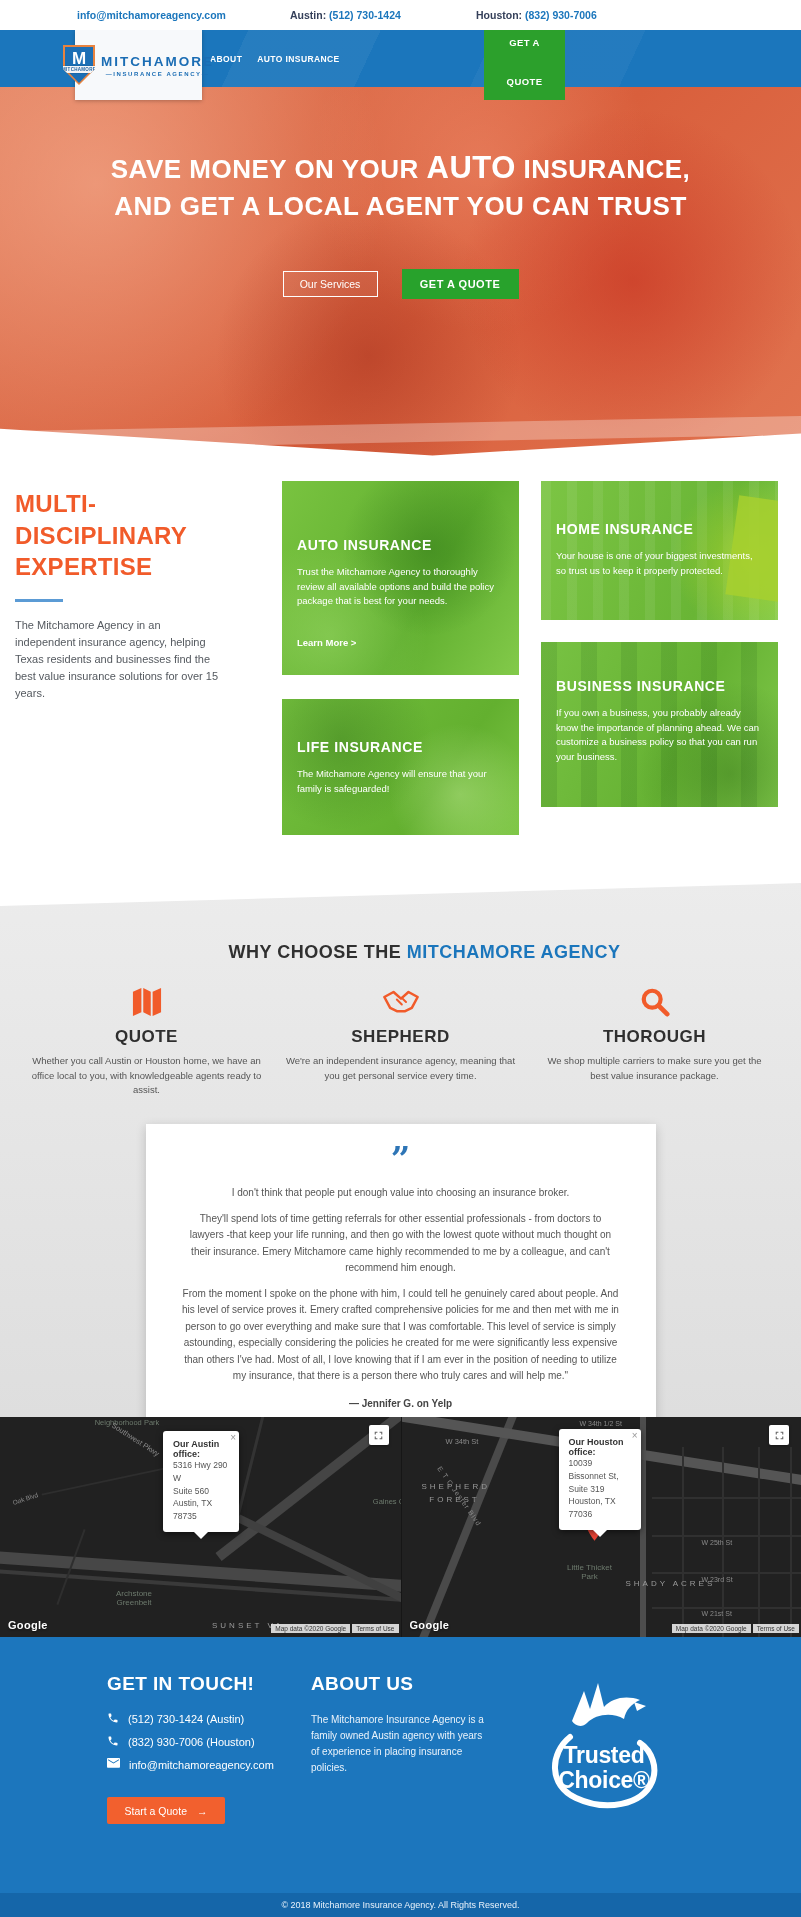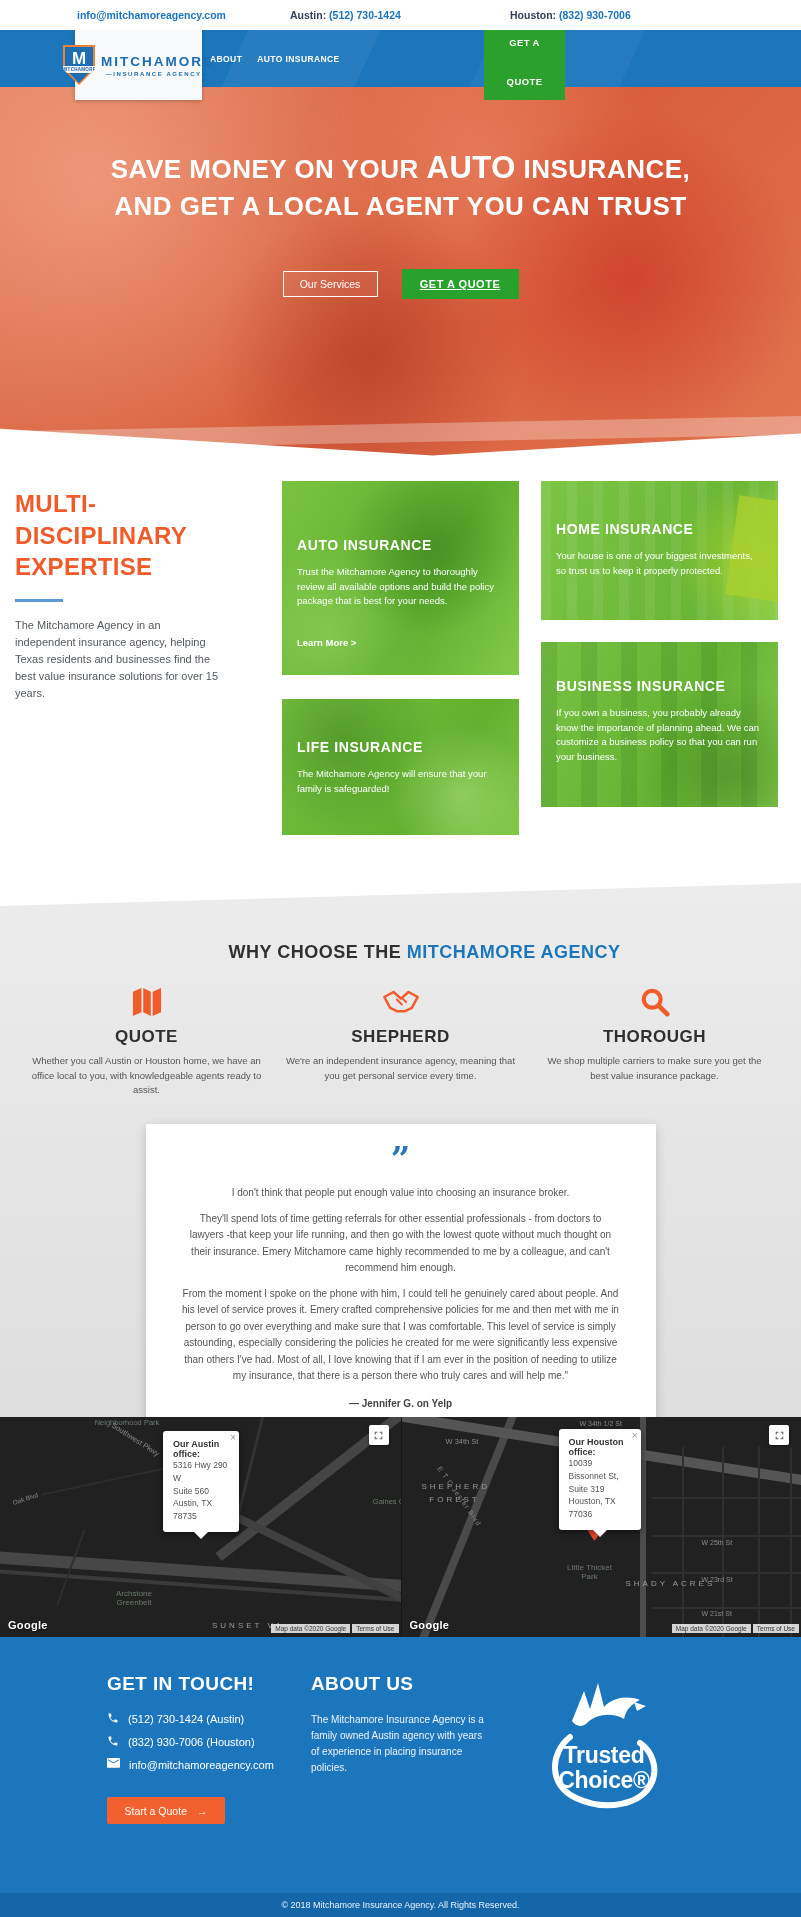--- a/index.html
+++ b/index.html
@@ -4,21 +4,21 @@
 <style>
   * { box-sizing: border-box; margin: 0; padding: 0; }
   body { width: 801px; margin: 0 auto; font-family: "Liberation Sans", sans-serif; background: #fff; }
   .page { width: 801px; position: relative; overflow: hidden; }
 
   
   .topbar { height: 30px; background: #fff; position: relative; z-index: 6; }
   .topbar .email { position: absolute; left: 77px; top: 9px; font-size: 10.5px; font-weight: 700; color: #1b76bc; text-decoration: none; }
   .topbar .loc { position: absolute; top: 9px; font-size: 10.5px; font-weight: 700; }
   .topbar .loc.austin { left: 290px; }
-  .topbar .loc.houston { left: 510px; }
+  .topbar .loc.houston { left: 476px; }
   .topbar .loc .lbl { color: #35405a; }
   .topbar .loc .num { color: #1b76bc; }
 
   
   .header { position: relative; height: 57px; background: #1b76bc; z-index: 5;
     background-image: linear-gradient(115deg, transparent 30%, rgba(255,255,255,0.05) 30%, rgba(255,255,255,0.05) 46%, transparent 46%, transparent 60%, rgba(255,255,255,0.04) 60%, rgba(255,255,255,0.04) 78%, transparent 78%); }
   .logo-box { position: absolute; left: 75px; top: 0; width: 127px; height: 70px; background: #f7f9fb; z-index: 7;
     display: flex; align-items: center; justify-content: center; gap: 6px; box-shadow: 0 1px 4px rgba(0,0,0,0.25); }
   .shield { width: 32px; height: 40px; background: #e8833f; clip-path: polygon(0 0,100% 0,100% 60%,50% 100%,0 60%); position: relative; flex: 0 0 auto; }
   .shield-inner { position: absolute; left: 2px; right: 2px; top: 2px; bottom: 2px; background: #1c6fb5; clip-path: polygon(0 0,100% 0,100% 60%,50% 100%,0 60%); display: flex; justify-content: center; }
@@ -39,21 +39,21 @@
       radial-gradient(circle at 79% 52%, rgba(196,43,28,0.55), transparent 26%),
       radial-gradient(circle at 46% 72%, rgba(146,32,18,0.38), transparent 30%),
       radial-gradient(circle at 12% 26%, rgba(255,196,168,0.45), transparent 38%),
       radial-gradient(circle at 60% 20%, rgba(255,170,140,0.30), transparent 30%),
       linear-gradient(135deg, #e07a58, #d95f3c 55%, #e17450); }
   .hero-heading { max-width: 620px; margin: 0 auto; padding-top: 62px; text-align: center; color: #fff;
     font-size: 26px; font-weight: 800; line-height: 37px; letter-spacing: .5px; }
   .hero-heading .emph { font-size: 31px; }
   .hero-btns { display: flex; justify-content: center; gap: 24px; margin-top: 46px; position: relative; z-index: 2; }
   .btn-outline { width: 95px; height: 26px; border: 1px solid #fff; background: rgba(255,255,255,0.06); color: #fff; font-size: 10.5px; display: flex; align-items: center; justify-content: center; cursor: pointer; }
-  .btn-green { width: 117px; height: 30px; background: #28a22c; color: #fff; font-size: 11px; font-weight: 700; letter-spacing: .5px; display: flex; align-items: center; justify-content: center; cursor: pointer; border: none; margin-top: -2px; text-decoration: underline; }
+  .btn-green { width: 117px; height: 30px; background: #28a22c; color: #fff; font-size: 11px; font-weight: 700; letter-spacing: .5px; display: flex; align-items: center; justify-content: center; cursor: pointer; border: none; margin-top: -2px; }
   .hero .tear { position: absolute; left: 0; right: 0; bottom: 10px; height: 34px; background: rgba(255,255,255,0.30); clip-path: polygon(0 45%, 100% 0, 100% 55%, 0 100%); }
   .hero::after { content: ""; position: absolute; left: 0; right: 0; bottom: -1px; height: 46px; background: #fff;
     clip-path: polygon(0 30%, 54% 88%, 100% 40%, 100% 100%, 0 100%); }
 
   
   .expertise { position: relative; height: 420px; background: #fff; }
   .exp-intro { position: absolute; left: 15px; top: 28px; width: 205px; }
   .exp-title { color: #f15b2a; font-size: 24px; font-weight: 800; line-height: 1.32; letter-spacing: .3px; }
   .exp-divider { width: 48px; height: 3px; background: #5b9bd5; margin-top: 16px; }
   .exp-p { margin-top: 15px; font-size: 11px; line-height: 1.55; color: #54595f; }

